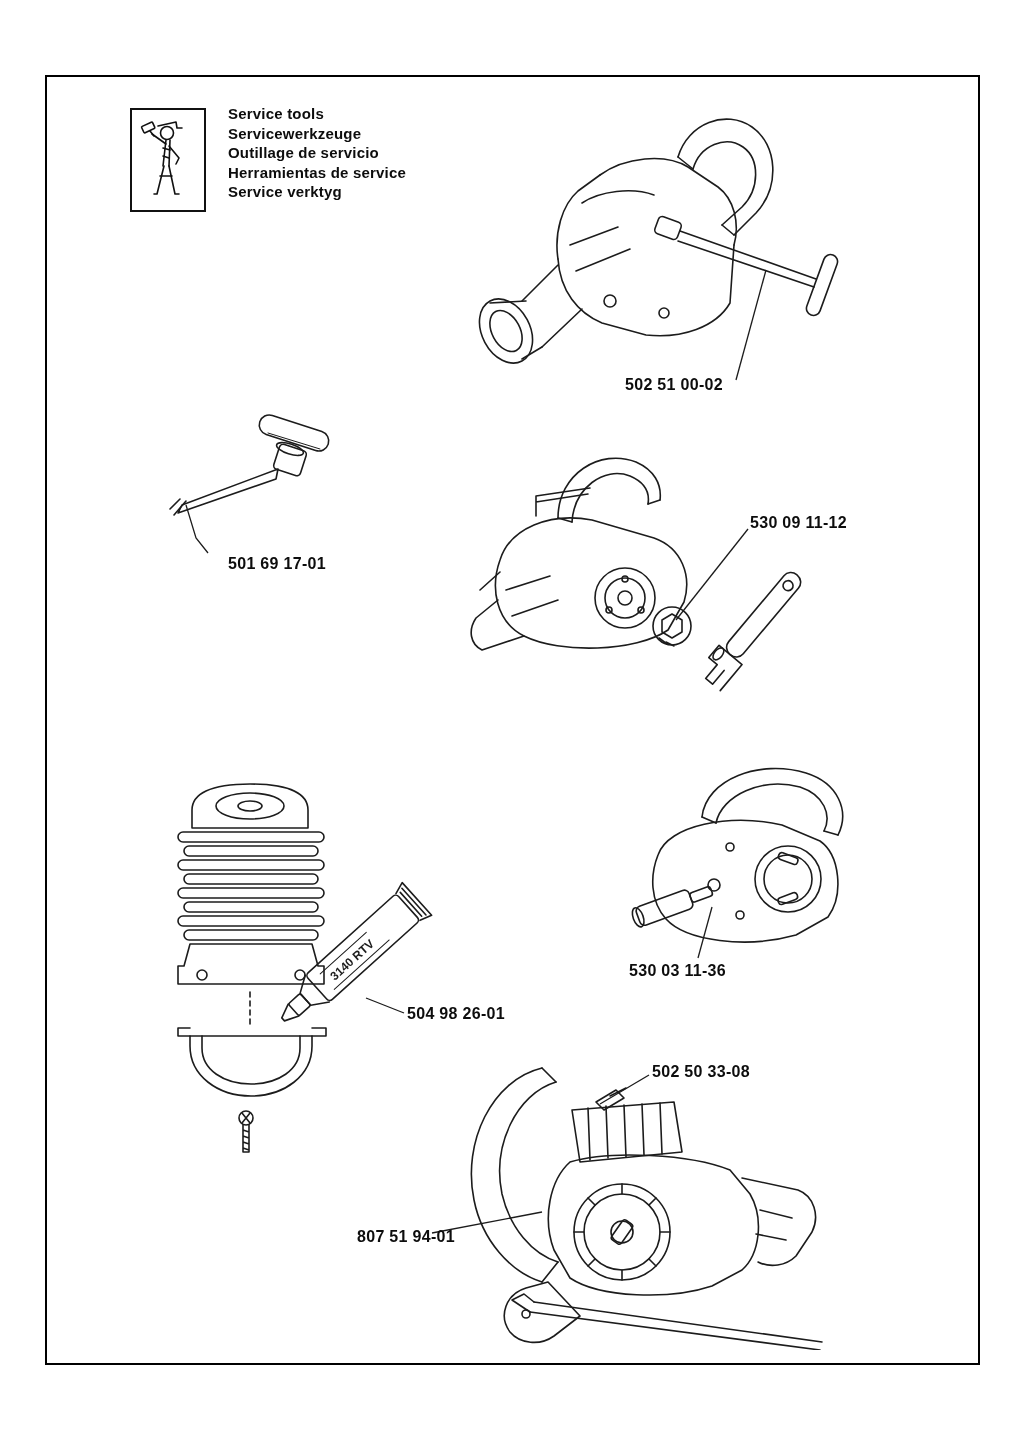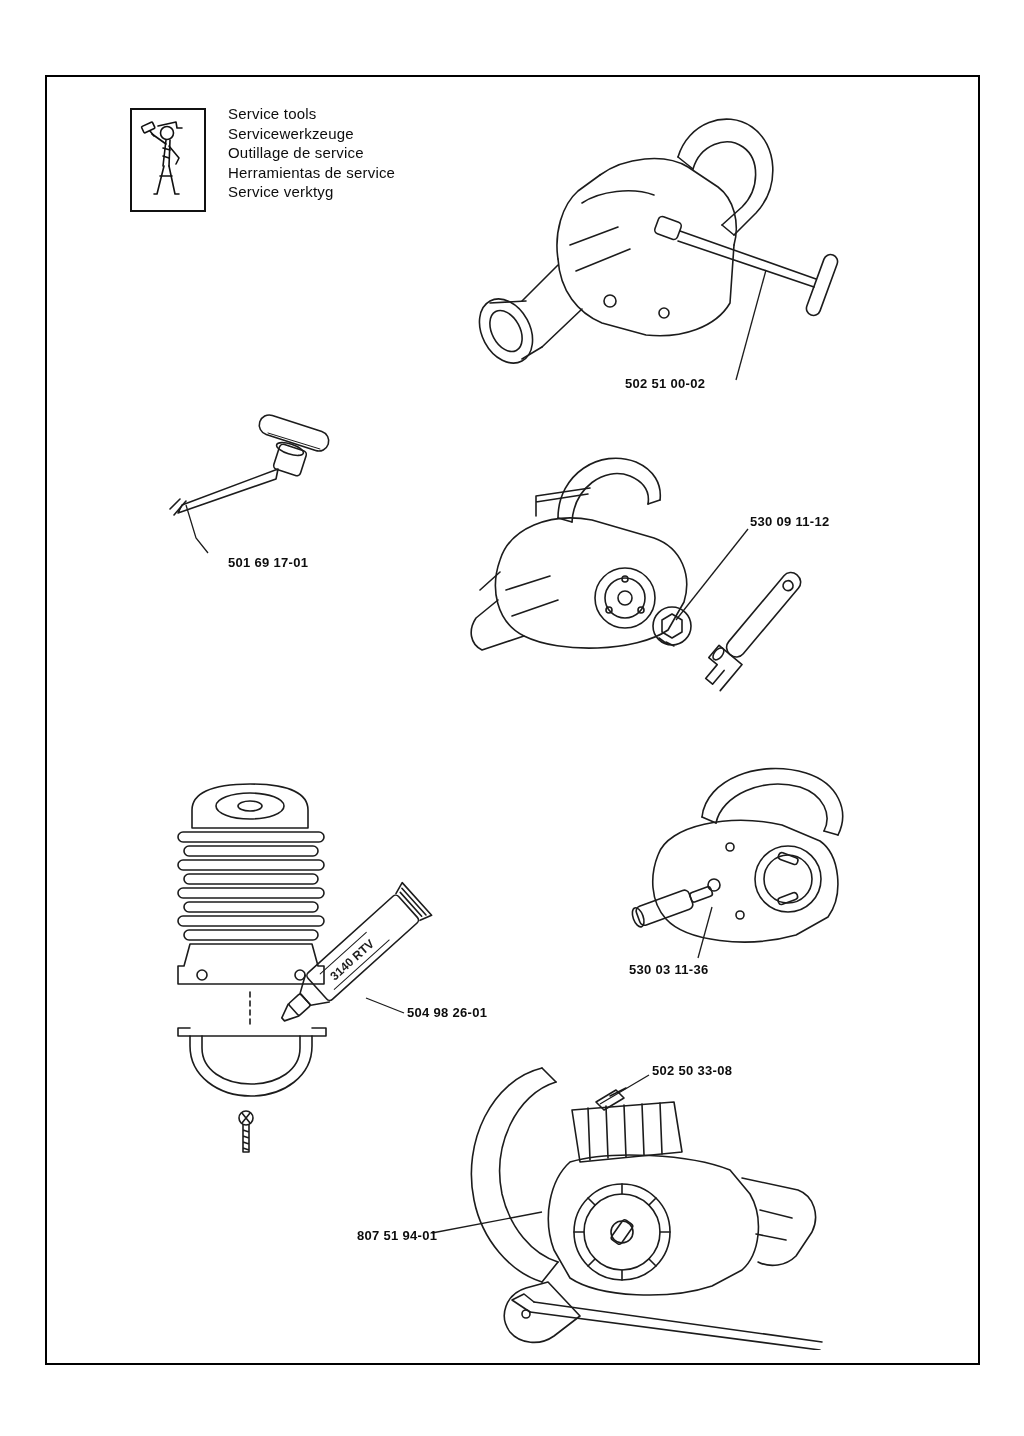--- a/index.html
+++ b/index.html
@@ -12,25 +12,25 @@
   .page-border {
     position:absolute; left:45px; top:75px; width:931px; height:1286px;
     border:2px solid #000; background:#fff;
   }
   .icon-box {
     position:absolute; left:130px; top:108px; width:72px; height:100px;
     border:2px solid #111; background:#fff;
   }
   .titles {
     position:absolute; left:228px; top:104px;
-    font-size:15px; font-weight:normal; line-height:19.5px; color:#0d0d0d;
+    font-size:15px; font-weight:bold; line-height:19.5px; color:#0d0d0d;
     letter-spacing:0.2px;
   }
   .part-label {
-    position:absolute; font-size:13px; font-weight:600; color:#0d0d0d;
+    position:absolute; font-size:16px; font-weight:600; color:#0d0d0d;
     white-space:nowrap; letter-spacing:0.3px;
   }
   svg.illus { position:absolute; }
   svg.overlay { position:absolute; left:0; top:0; pointer-events:none; }
 </style>
 </head>
 <body>
 
 <div class="page-border"></div>
 
@@ -53,21 +53,21 @@
 
       <path d="M32,56 L25,84 L22,84 M37,56 L43,84 L47,84"></path>
       <path d="M28,66 L40,66"></path>
     </g>
   </svg>
 </div>
 
 <div class="titles">
   <div>Service tools</div>
   <div>Servicewerkzeuge</div>
-  <div>Outillage de service</div>
+  <div>Outillage de servicio</div>
   <div>Herramientas de service</div>
   <div>Service verktyg</div>
 </div>
 
 <svg class="illus" style="left:450px;top:95px" width="410" height="310" viewBox="0 0 410 310">
   <g fill="none" stroke="#1c1c1c" stroke-width="1.6" stroke-linecap="round" stroke-linejoin="round">
     <path d="M228,62 C238,28 276,14 302,32 C328,50 330,92 306,118 L284,140"></path>
     <path d="M243,74 C250,50 276,40 293,52 C310,64 310,94 292,112 L272,130"></path>
     <path d="M228,62 L243,74 M284,140 L272,130"></path>
     <path d="M150,80 C175,62 215,58 238,72 L268,92 C284,104 290,128 284,150"></path>

